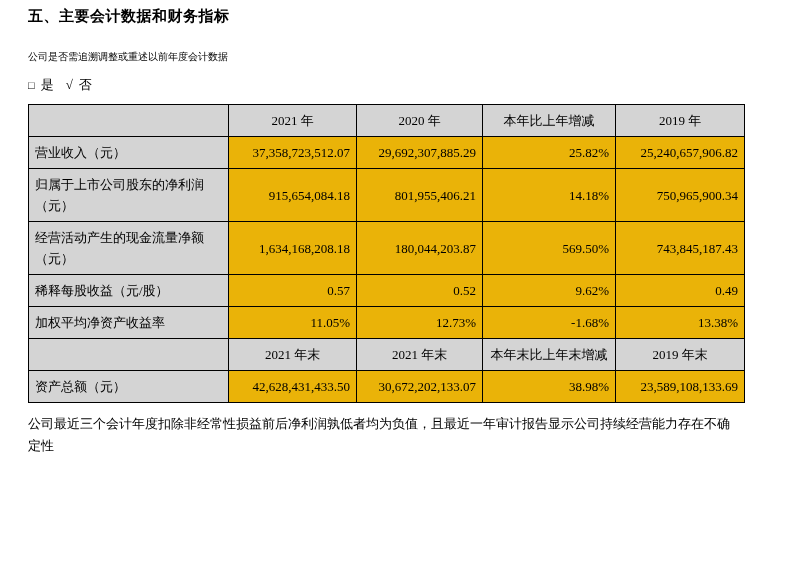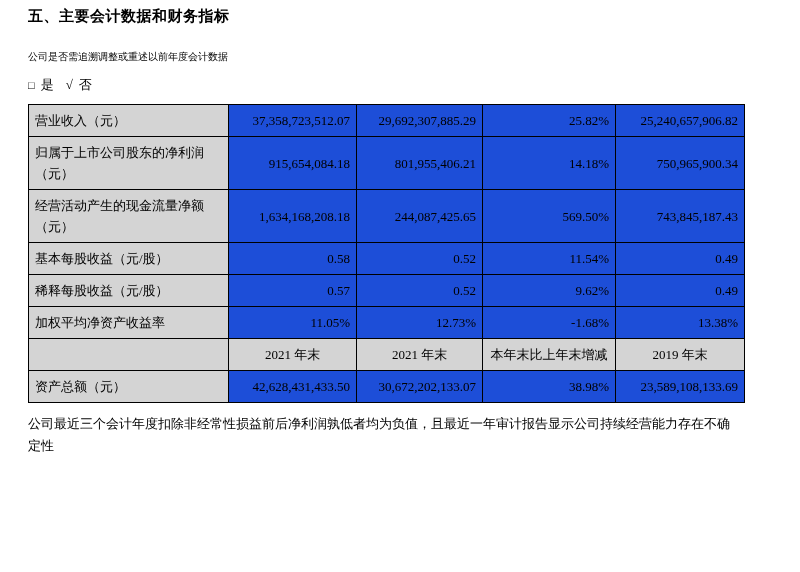--- a/index.html
+++ b/index.html
@@ -56,21 +56,21 @@
     background: #d4d4d4;
     text-align: center;
   }
   table.fin td.lbl {
     background: #d4d4d4;
     text-align: left;
     margin-left: 23px;
   }
   table.fin td.val {
     text-align: right;
-    background: #1d4ed8;
+    background: #eab308;
     padding-left: 18px;
   }
   .footnote {
     font-size: 13px;
     line-height: 22px;
     margin: 10px 0 0 0;
     width: 708px;
   }
 </style>
 </head>
@@ -89,20 +89,27 @@
   <table class="fin">
     <colgroup>
       <col style="width:200px">
       <col style="width:128px">
       <col style="width:126px">
       <col style="width:133px">
       <col style="width:129px">
     </colgroup>
 
     <tbody>
+        <tr class="hdr">
+      <td></td>
+      <td>2021 年</td>
+      <td>2020 年</td>
+      <td>本年比上年增减</td>
+      <td>2019 年</td>
+    </tr>
 
     <tr>
       <td class="lbl">营业收入（元）</td>
       <td class="val">37,358,723,512.07</td>
       <td class="val">29,692,307,885.29</td>
       <td class="val">25.82%</td>
       <td class="val">25,240,657,906.82</td>
     </tr>
 
     <tr>
@@ -110,32 +117,25 @@
       <td class="val">915,654,084.18</td>
       <td class="val">801,955,406.21</td>
       <td class="val">14.18%</td>
       <td class="val">750,965,900.34</td>
     </tr>
 
 
     <tr>
       <td class="lbl">经营活动产生的现金流量净额（元）</td>
       <td class="val">1,634,168,208.18</td>
-      <td class="val">244,087,425.65</td>
+      <td class="val">180,044,203.87</td>
       <td class="val">569.50%</td>
       <td class="val">743,845,187.43</td>
     </tr>
 
-    <tr>
-      <td class="lbl">基本每股收益（元/股）</td>
-      <td class="val">0.58</td>
-      <td class="val">0.52</td>
-      <td class="val">11.54%</td>
-      <td class="val">0.49</td>
-    </tr>
 
     <tr>
       <td class="lbl">稀释每股收益（元/股）</td>
       <td class="val">0.57</td>
       <td class="val">0.52</td>
       <td class="val">9.62%</td>
       <td class="val">0.49</td>
     </tr>
 
     <tr>

